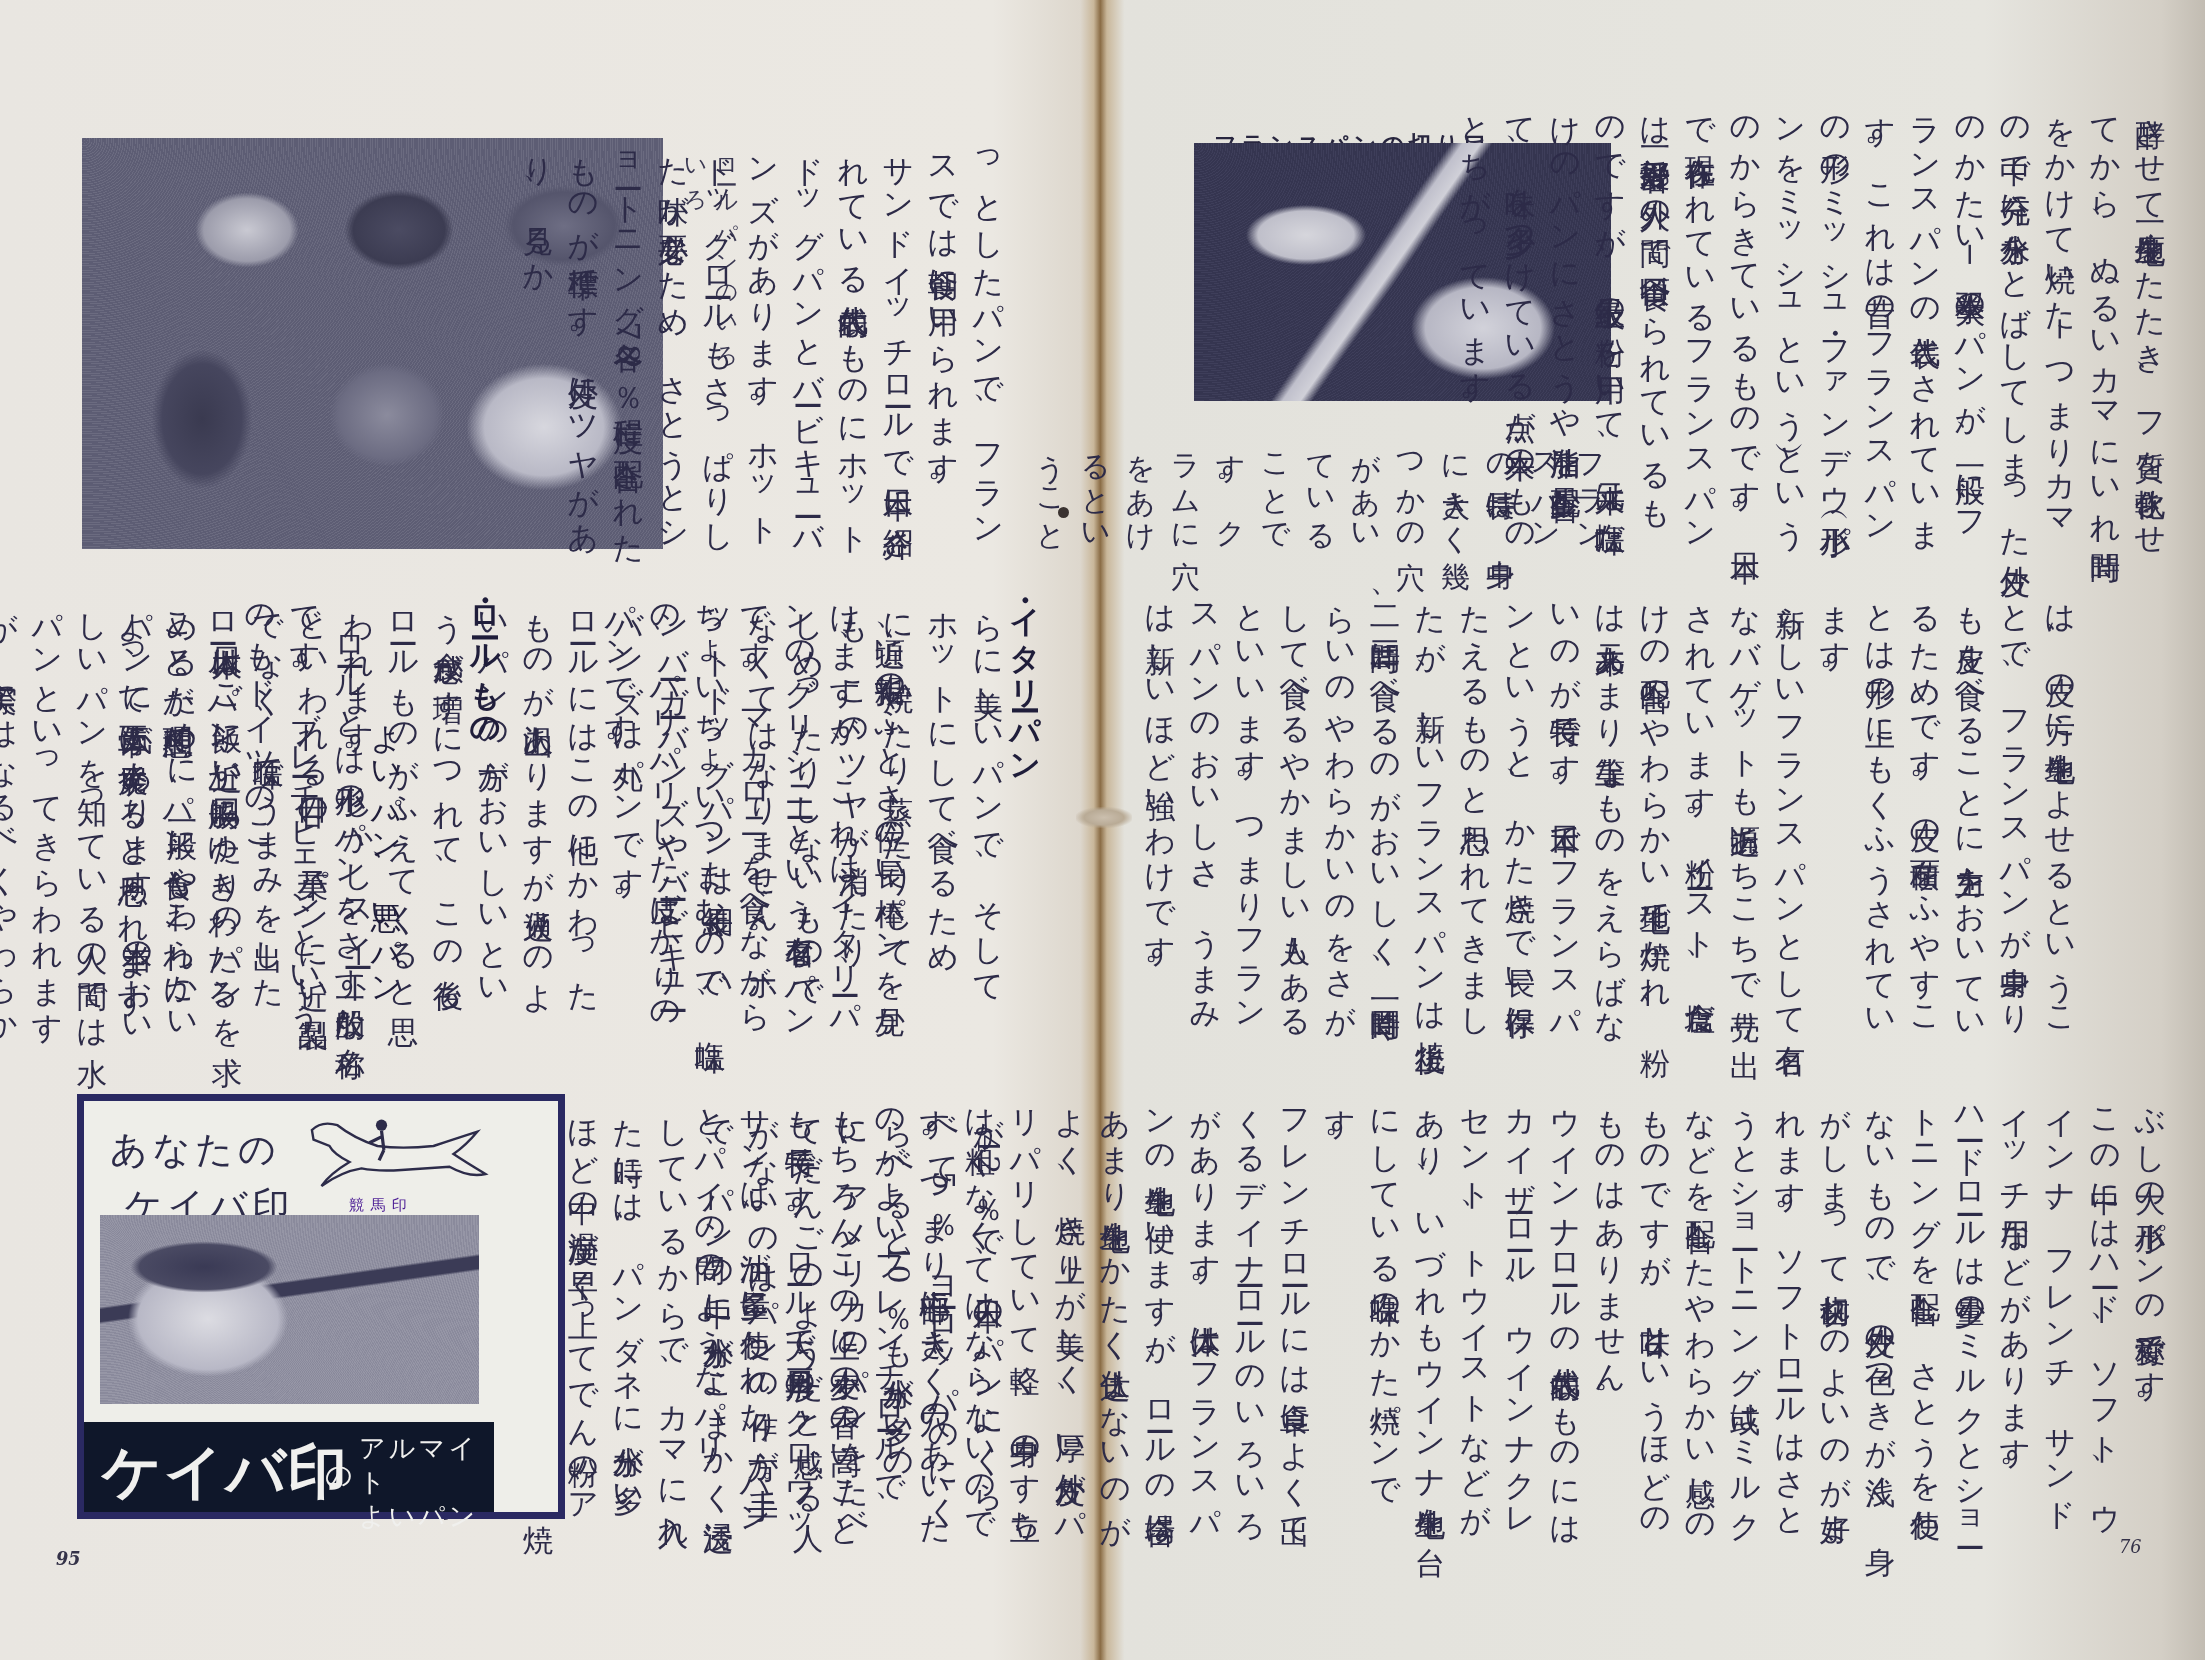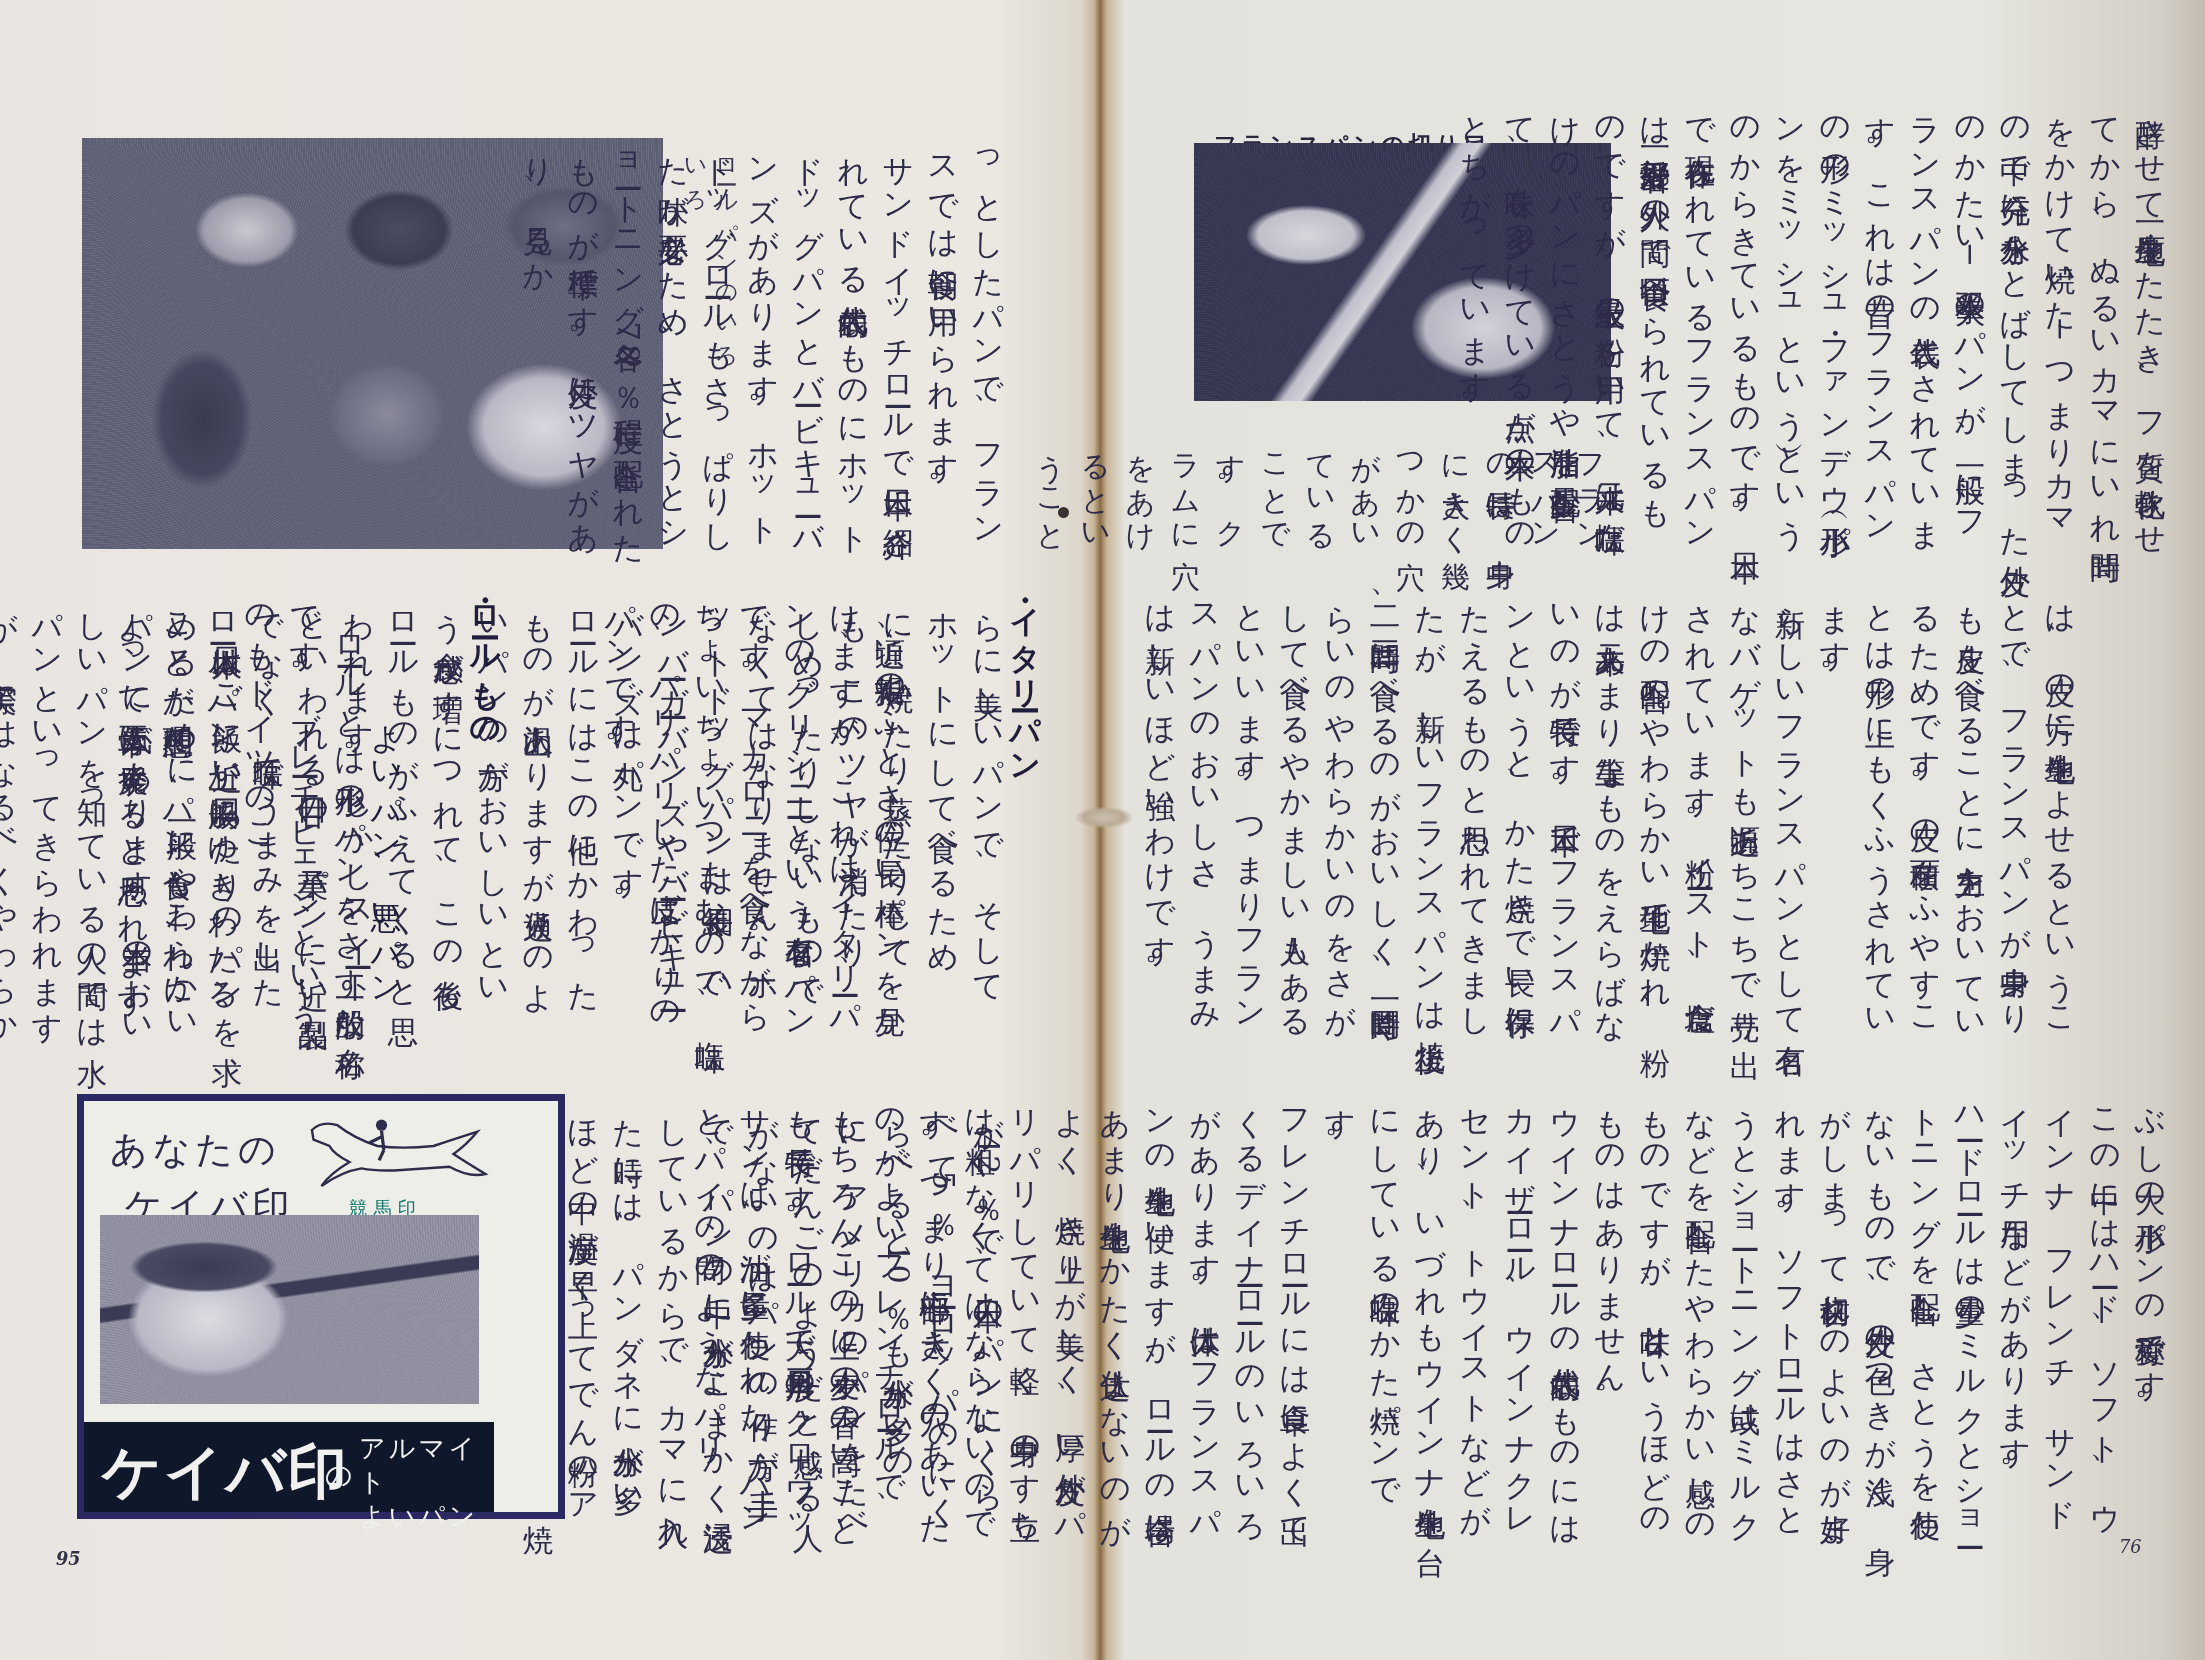--- a/index.html
+++ b/index.html
@@ -41,21 +41,21 @@
   .caption-vert { position: absolute; writing-mode: vertical-rl; font-size: 22.5px; letter-spacing: 4.8px;
       color: #3a3852; font-family: "DejaVu Sans", "Liberation Sans", sans-serif; }
 
   .ad { position: absolute; left: 77px; top: 1094px; width: 488px; height: 425px; border: 7.2px solid #2a2962;
         background: #eeeee9; }
   .ad-slogan { position: absolute; left: 26px; top: 21px; font-size: 37px; line-height: 56px;
         font-family: "DejaVu Sans", "Liberation Sans", sans-serif; color: #2d2c4a; letter-spacing: 4.8px; }
   .ad-slogan span { display: block; }
   .ad-slogan .l2 { padding-left: 14.5px; }
   .ad-horse { position: absolute; left: 221px; top: 13px; width: 185px; height: 80px; }
-  .ad-brand-small { position: absolute; left: 265px; top: 95px; font-size: 18px; letter-spacing: 6.4px; color: #0f766e; }
+  .ad-brand-small { position: absolute; left: 265px; top: 95px; font-size: 15px; letter-spacing: 6.4px; color: #4c1d95; }
   .ad-photo { position: absolute; left: 16px; top: 114px; width: 379px; height: 189px;
         background:
           radial-gradient(ellipse 92px 32px at 104px 52px, #3a3a55 0%, #4a4a63 70%, transparent 80%),
           linear-gradient(180deg, transparent 25%, transparent 25%),
           radial-gradient(ellipse 100px 72px at 108px 104px, #dcdce2 0%, #b8b8c6 70%, transparent 80%),
           linear-gradient(172deg, transparent 38%, #3b3b56 39%, #3b3b56 44%, transparent 45%),
           repeating-radial-gradient(circle at 1.6px 1.6px, #9696a6 0 0.8px, #8a8a9c 0.8px 1.6px);
   }
   .ad-footer { position: absolute; left: 0; bottom: 0; width: 410px; height: 90px; background: #0f172a; color: #f0f0ee; }
   .ad-brand { position: absolute; left: 17.7px; top: 11.2px; font-size: 59px; font-weight: bold; letter-spacing: 1.6px;

